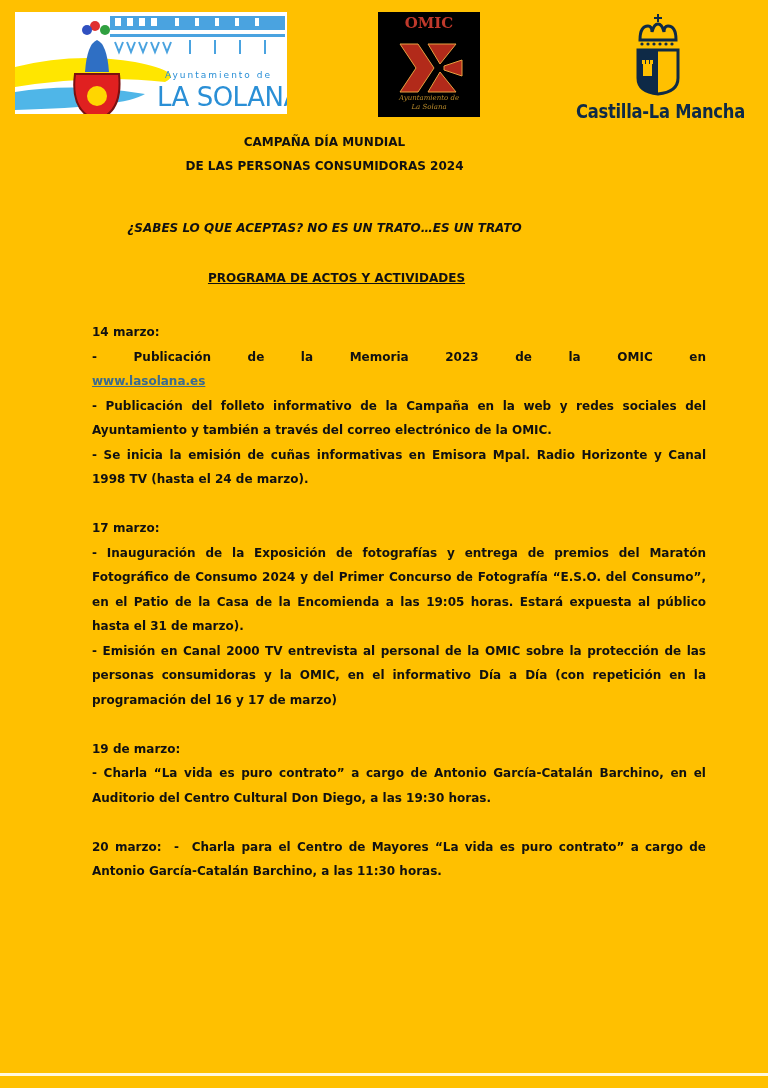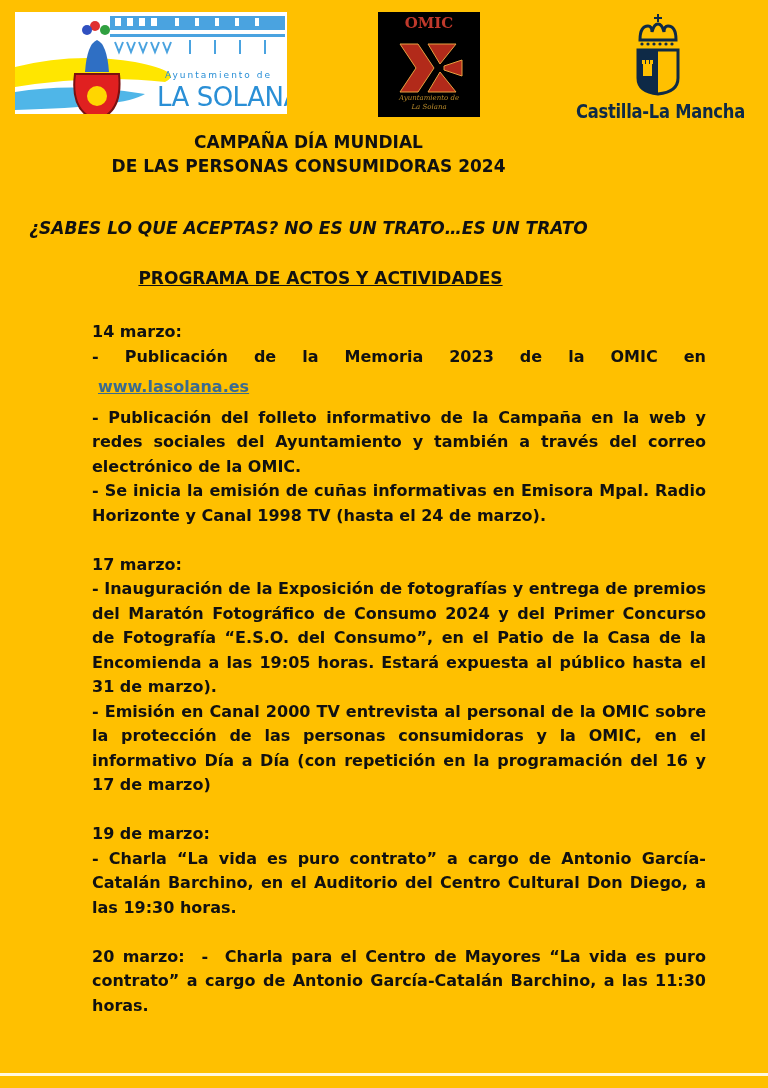--- a/index.html
+++ b/index.html
@@ -37,32 +37,32 @@
   .omic-title {
     position:absolute; left:0; width:102px; top:2px; text-align:center;
     font-family:"DejaVu Serif", serif; font-size:15px; color:#c0392b; font-weight:bold;
   }
   .omic-caption {
     position:absolute; left:0; width:102px; top:82px; text-align:center;
     font-family:"DejaVu Serif", serif; font-style:italic; font-size:7px; color:#b98a2a; line-height:9px;
   }
 
   .heading {
-    position:absolute; left:0; width:617px; text-align:center;
-    font-weight:bold; font-size:17px; line-height:24px;
+    position:absolute; left:16px; width:617px; text-align:center;
+    font-weight:bold; font-size:12px; line-height:24px;
     font-family:"DejaVu Sans", sans-serif; transform-origin:center;
   }
   .h-title { top:130px; }
   .h-sub { top:216px; font-style:italic; }
   .h-prog { top:266px; text-decoration:underline;margin-left:12px; }
 
   .content {
     position:absolute; left:92px; width:614px; top:320px;
     font-family:"DejaVu Sans", sans-serif; font-weight:bold;
-    font-size:16px; line-height:24.5px;
+    font-size:12px; line-height:24.5px;
   }
   .section { margin-bottom:24.5px; }
   .p { text-align:justify; margin:0; }
   .date { margin:0; }
   .link { color:#3b6b8f; text-decoration:underline; }
   .footer-line {
     position:absolute; left:0; top:1073px; width:768px; height:3px; background:#fff8e0;
   }
 </style>
 </head>
@@ -151,21 +151,21 @@
 </div>
 <div class="heading h-sub">¿SABES LO QUE ACEPTAS? NO ES UN TRATO…ES UN TRATO</div>
 <div class="heading h-prog">PROGRAMA DE ACTOS Y ACTIVIDADES</div>
 
 <div class="content">
   <div class="section">
     <p class="date">14 marzo:</p>
     <p class="p" style="text-align-last:justify;">
       <span>- Publicación de la Memoria 2023 de la OMIC en</span>
     </p>
-    <p class="p" style="margin:6px"><a class="link">www.lasolana.es</a></p>
+    <p class="p" style="margin:0"><a class="link">www.lasolana.es</a></p>
     <p class="p">- Publicación del folleto informativo de la Campaña en la web y redes sociales del Ayuntamiento y también a través del correo electrónico de la OMIC.</p>
     <p class="p">-  Se inicia la emisión de cuñas informativas en Emisora Mpal. Radio Horizonte y Canal 1998 TV (hasta el 24 de marzo).</p>
   </div>
 
   <div class="section">
     <p class="date">17 marzo:</p>
     <p class="p">- Inauguración de la Exposición de fotografías y entrega de premios del Maratón Fotográfico de Consumo 2024 y del Primer Concurso de Fotografía “E.S.O. del Consumo”, en el Patio de la Casa de la Encomienda a las 19:05 horas. Estará expuesta al público hasta el 31 de marzo).</p>
     <p class="p">- Emisión en Canal 2000 TV entrevista al personal de la OMIC sobre la protección de las personas consumidoras y la OMIC, en el informativo Día a Día (con repetición en la programación del 16 y 17 de marzo)</p>
   </div>
 

